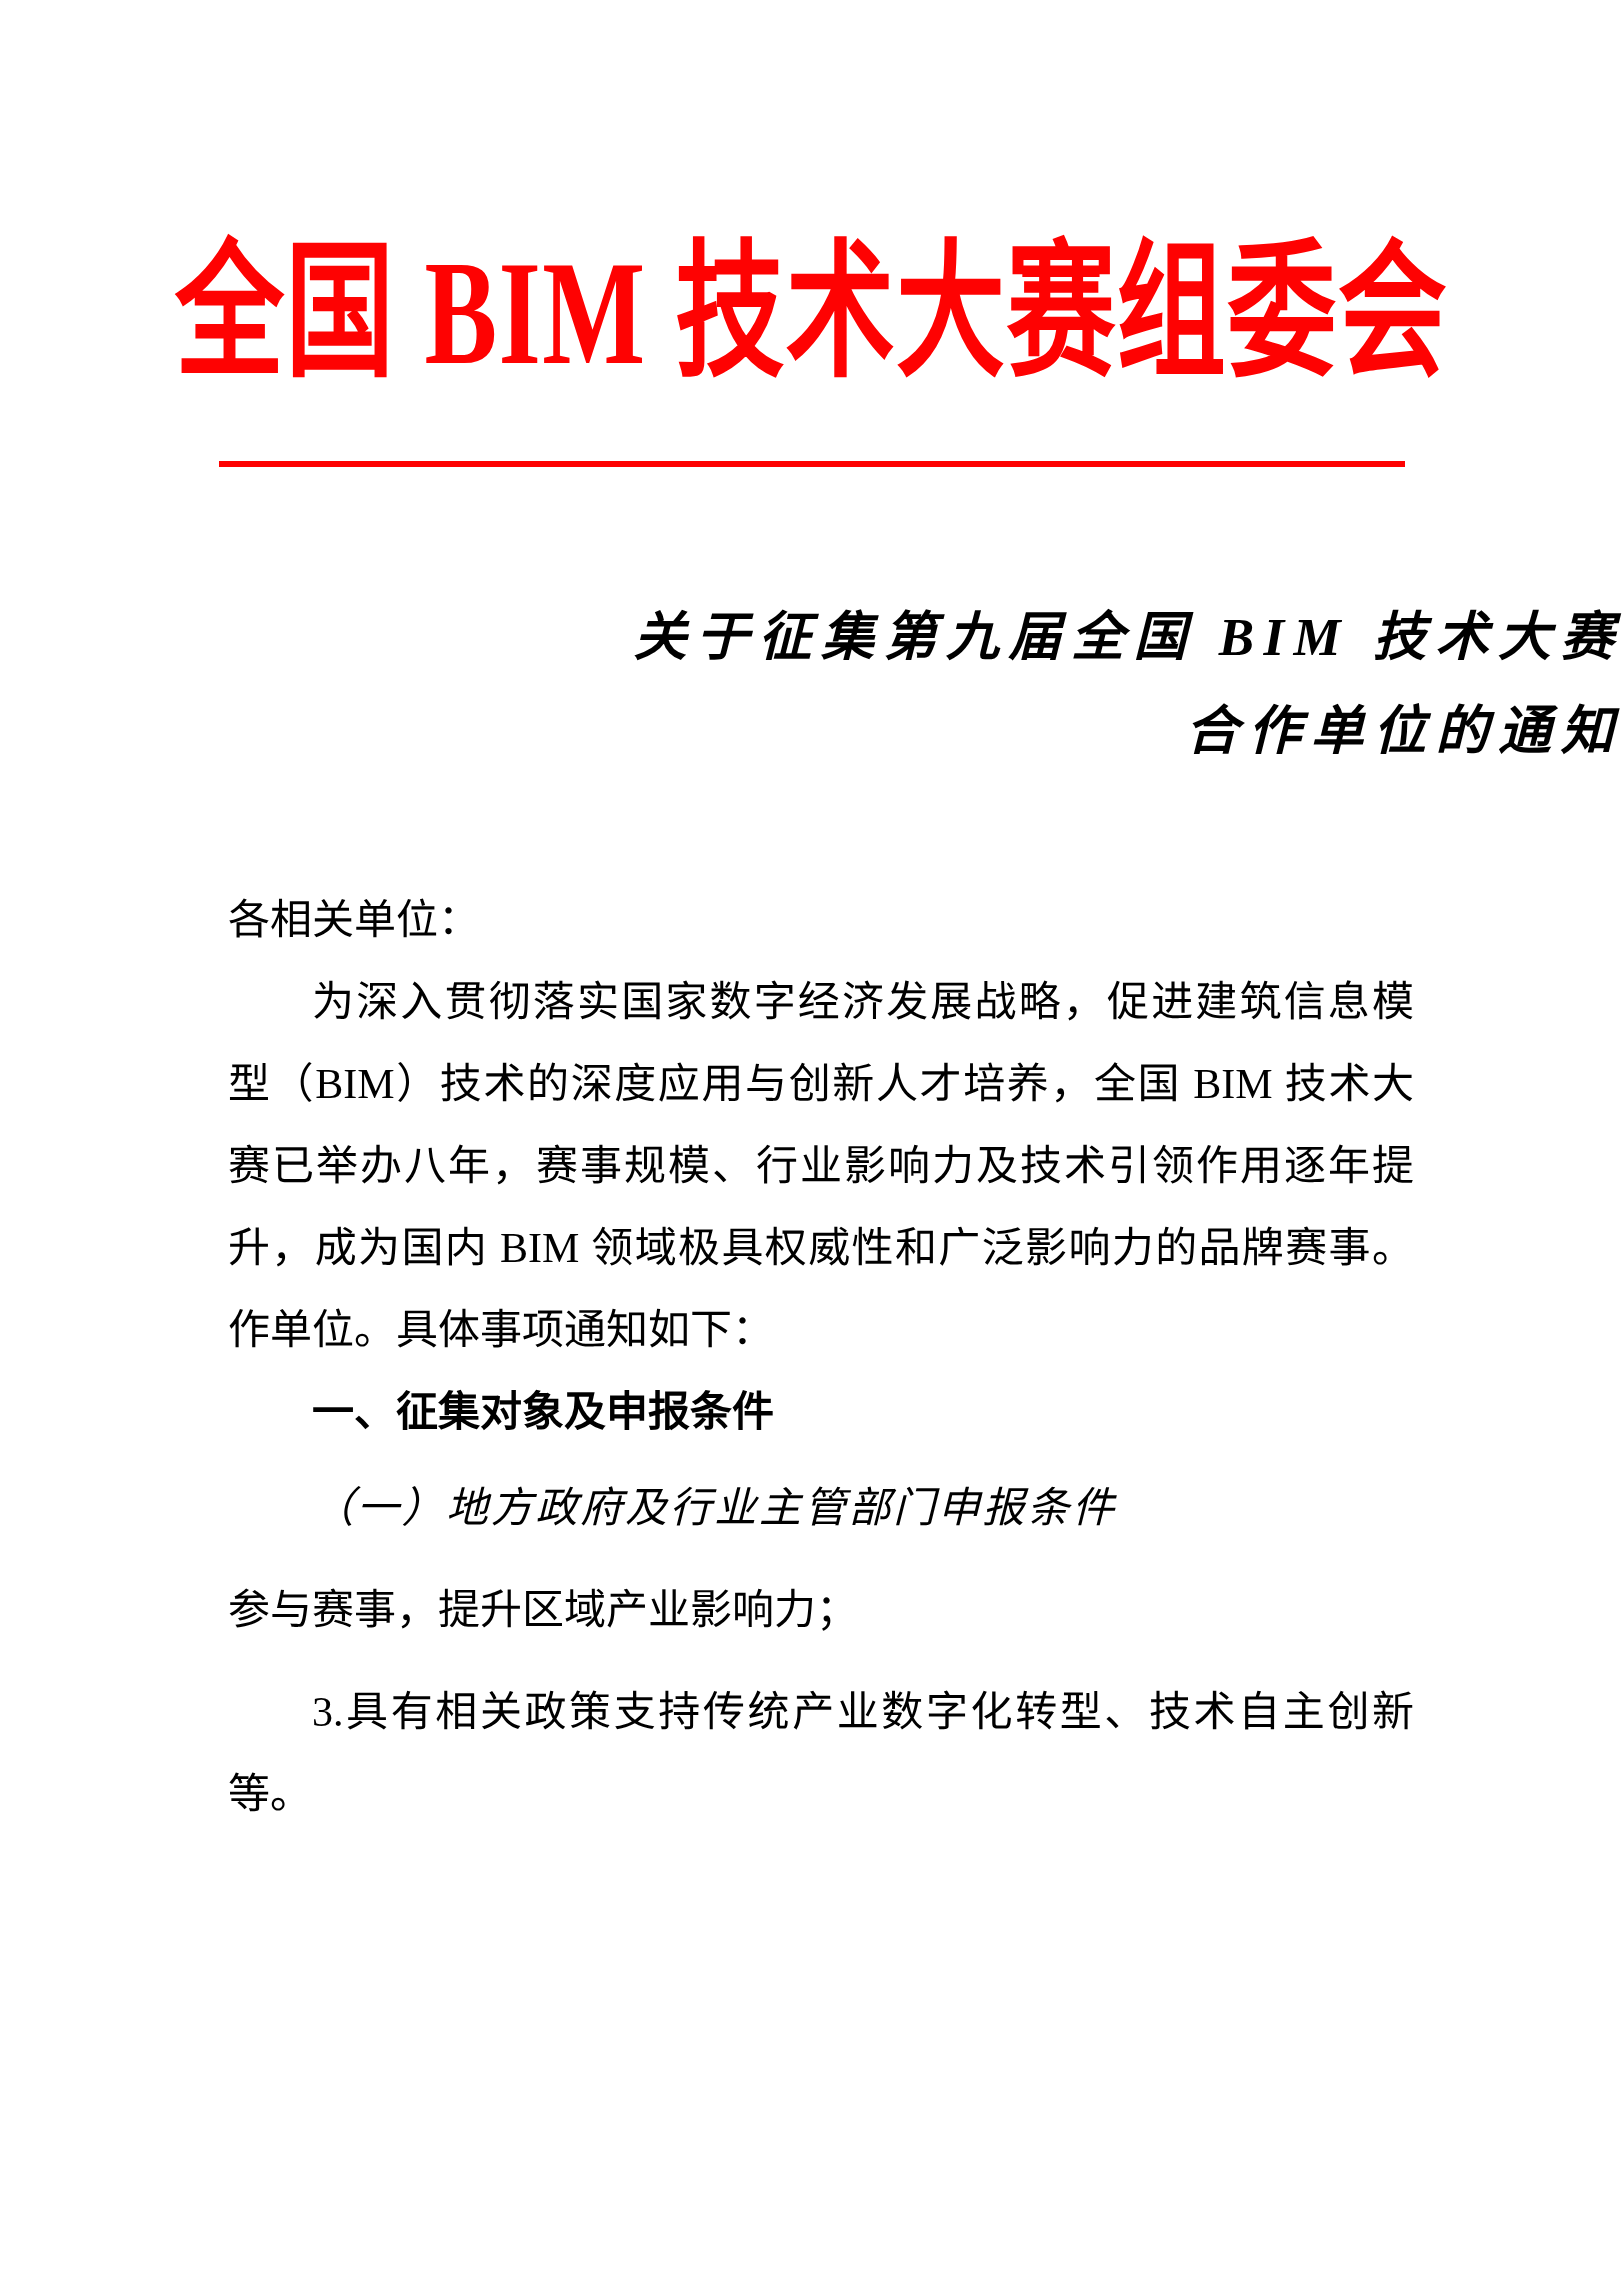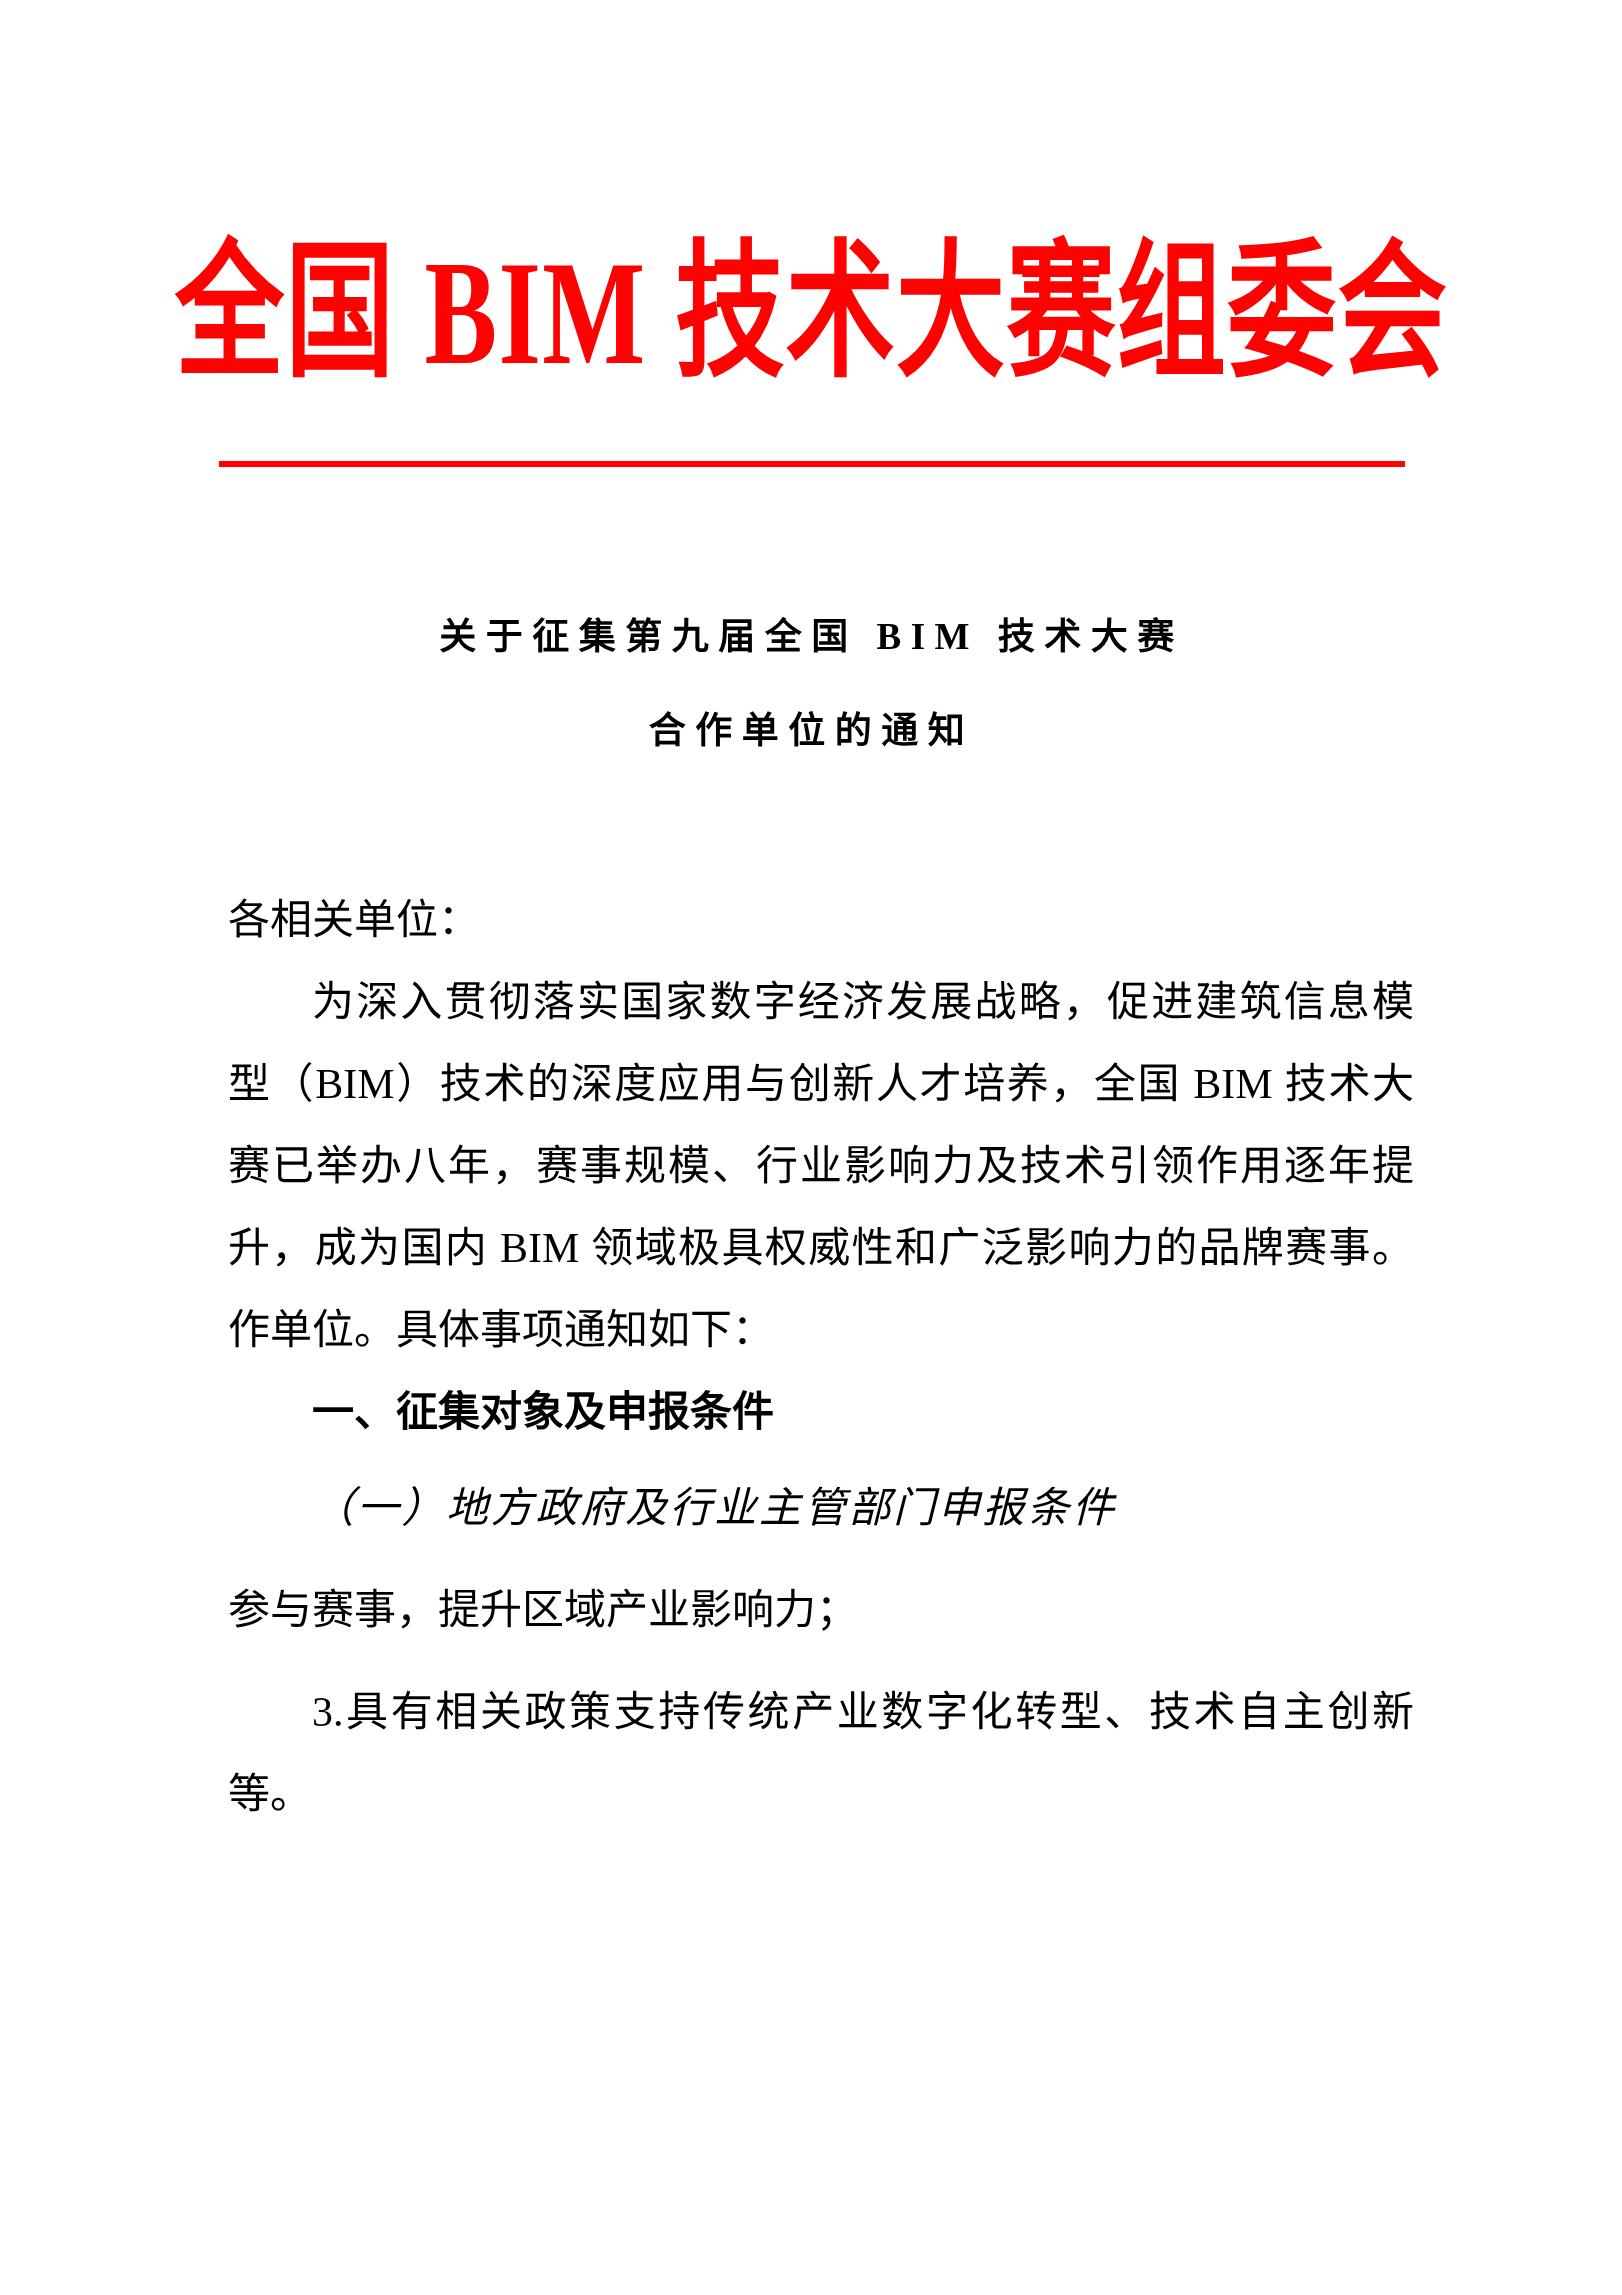--- a/index.html
+++ b/index.html
@@ -31,25 +31,26 @@
   }
   .red-rule {
     width: 1186px;
     height: 6.1px;
     margin: 113px auto 0 auto;
     background: var(--red, #fe0202);
   }
   
   .doc-title {
     margin-top: 123px;
-    text-align: center;
+    text-align: right;
     font-weight: 700;
-    font-size: 37px;
+    font-size: 53px;
     line-height: 94px;
     letter-spacing: 9.5px;
+    font-style: italic;
   }
   
   .body-block {
     width: 1186px;
     margin: 101px 0 0 228px;
     font-size: 42px;
     line-height: 82px;
   }
   .bodyline {
     text-align: justify;

